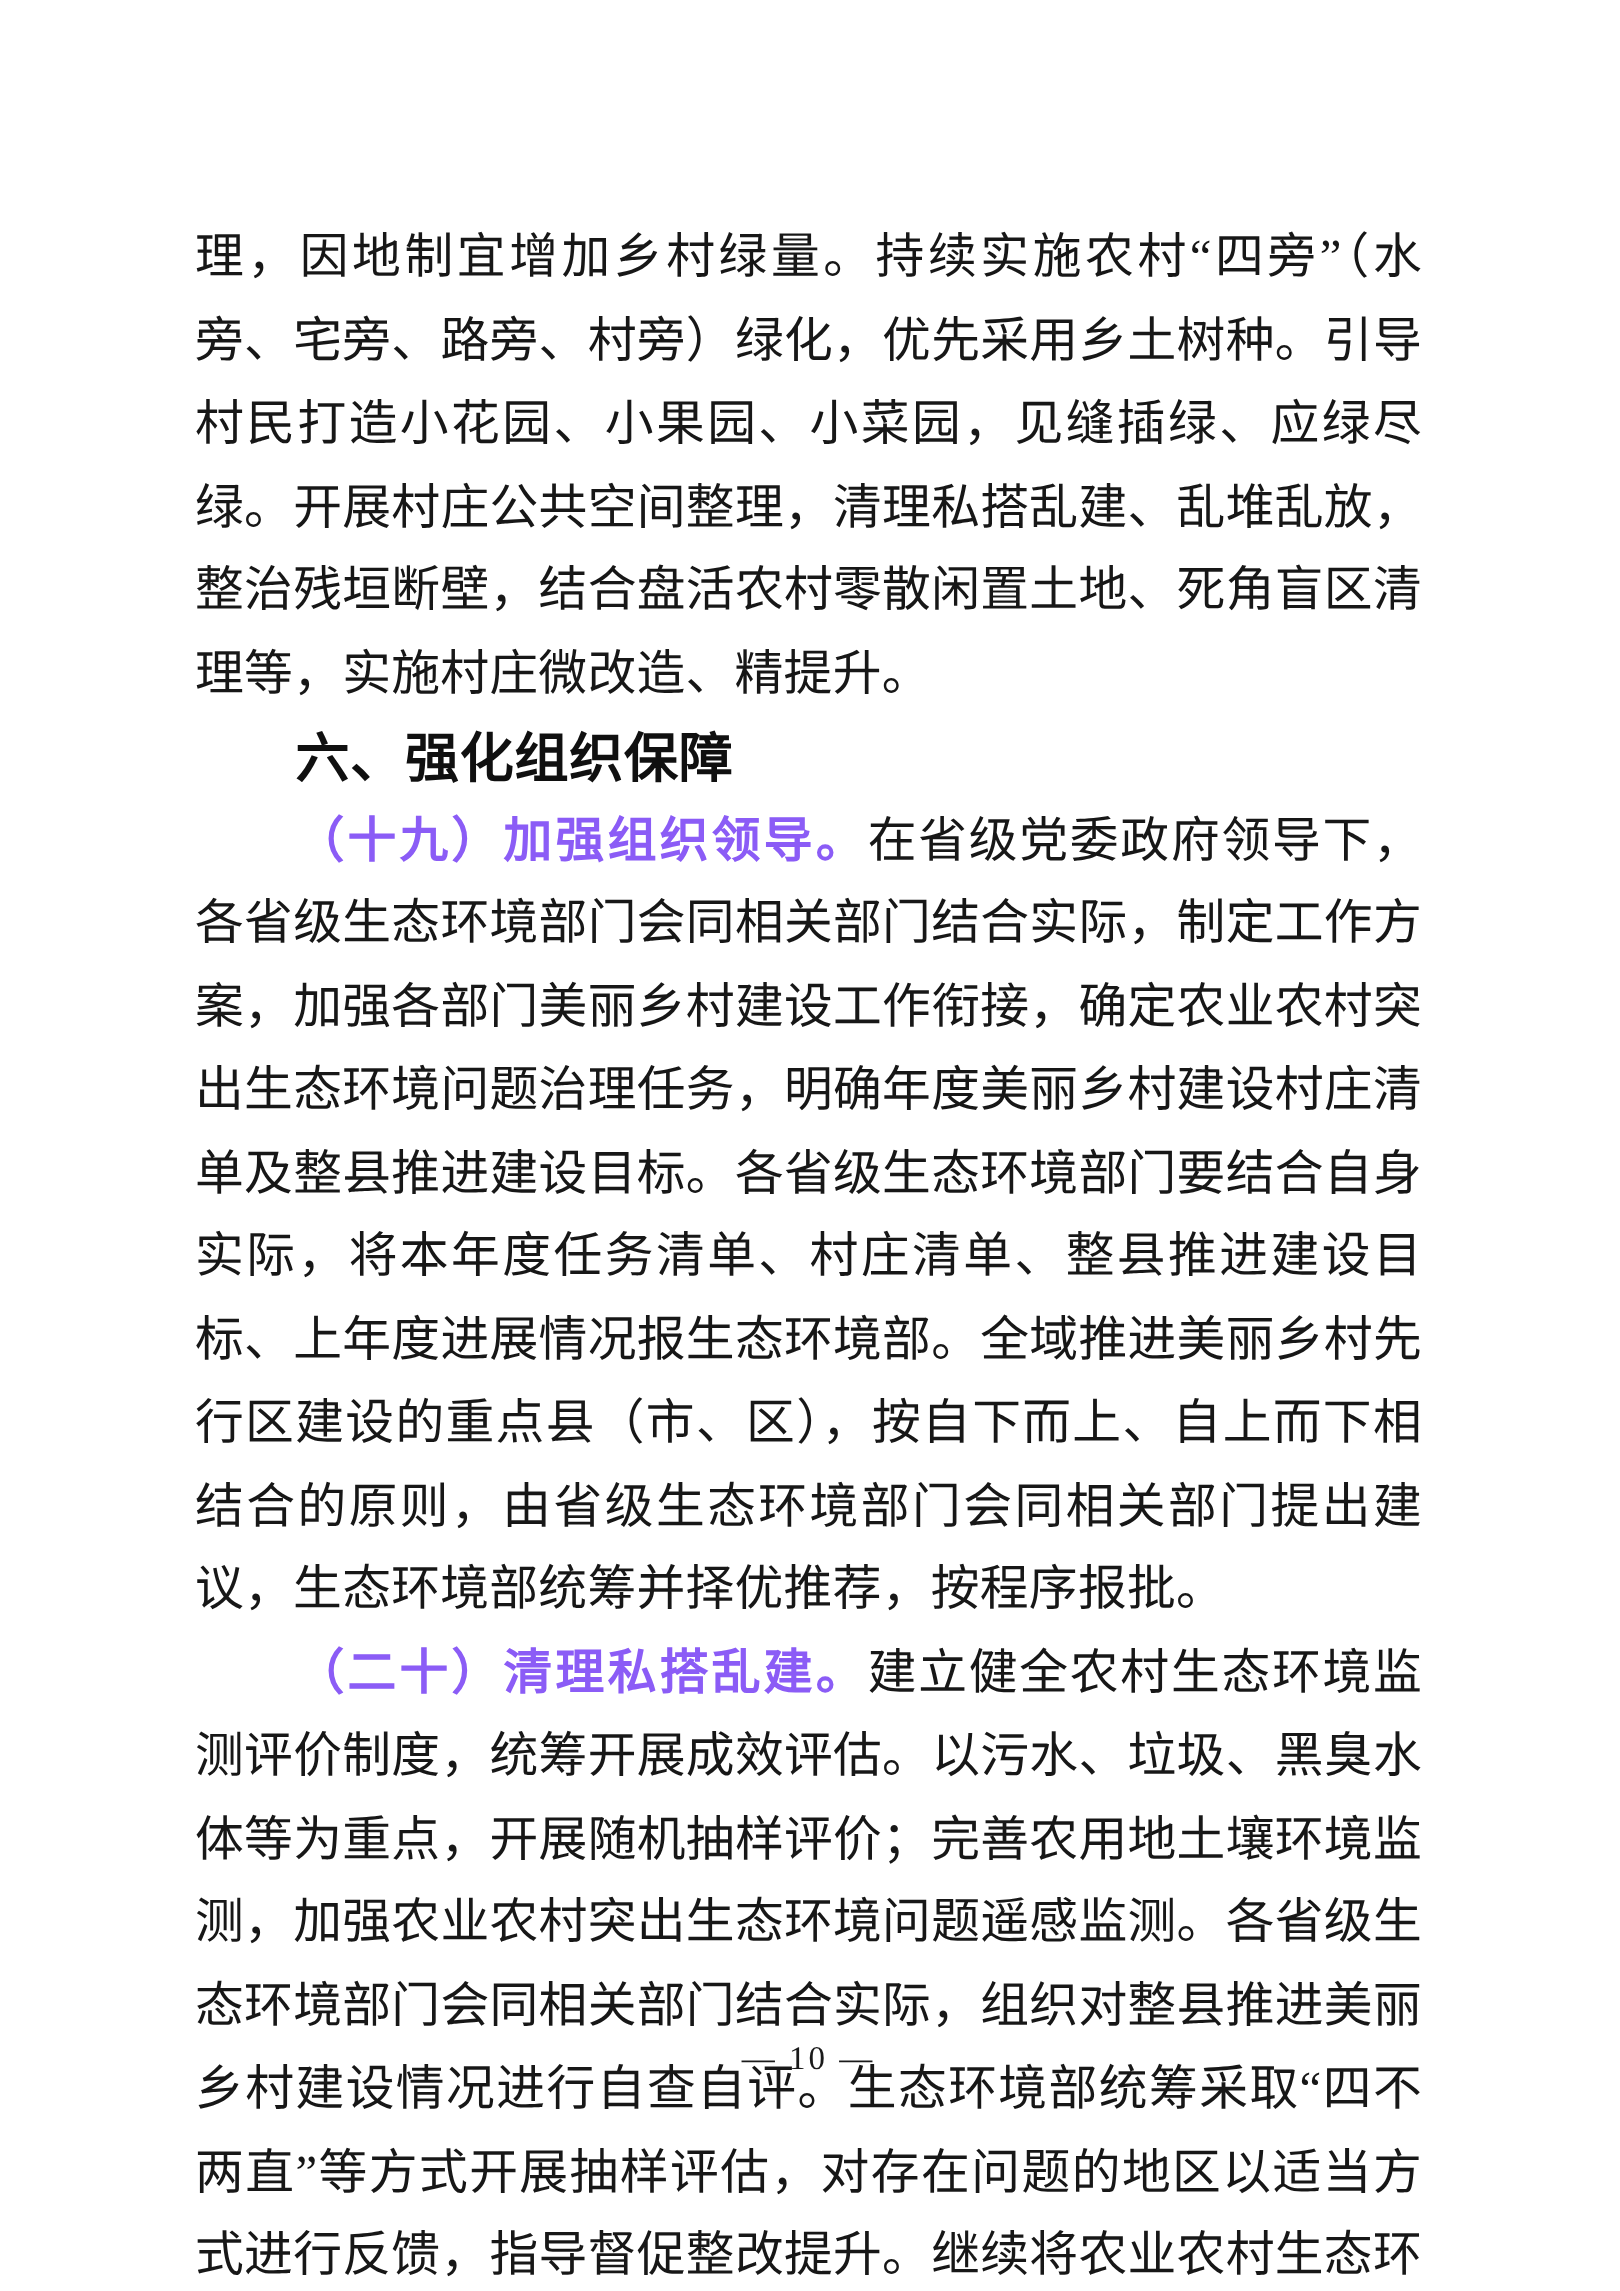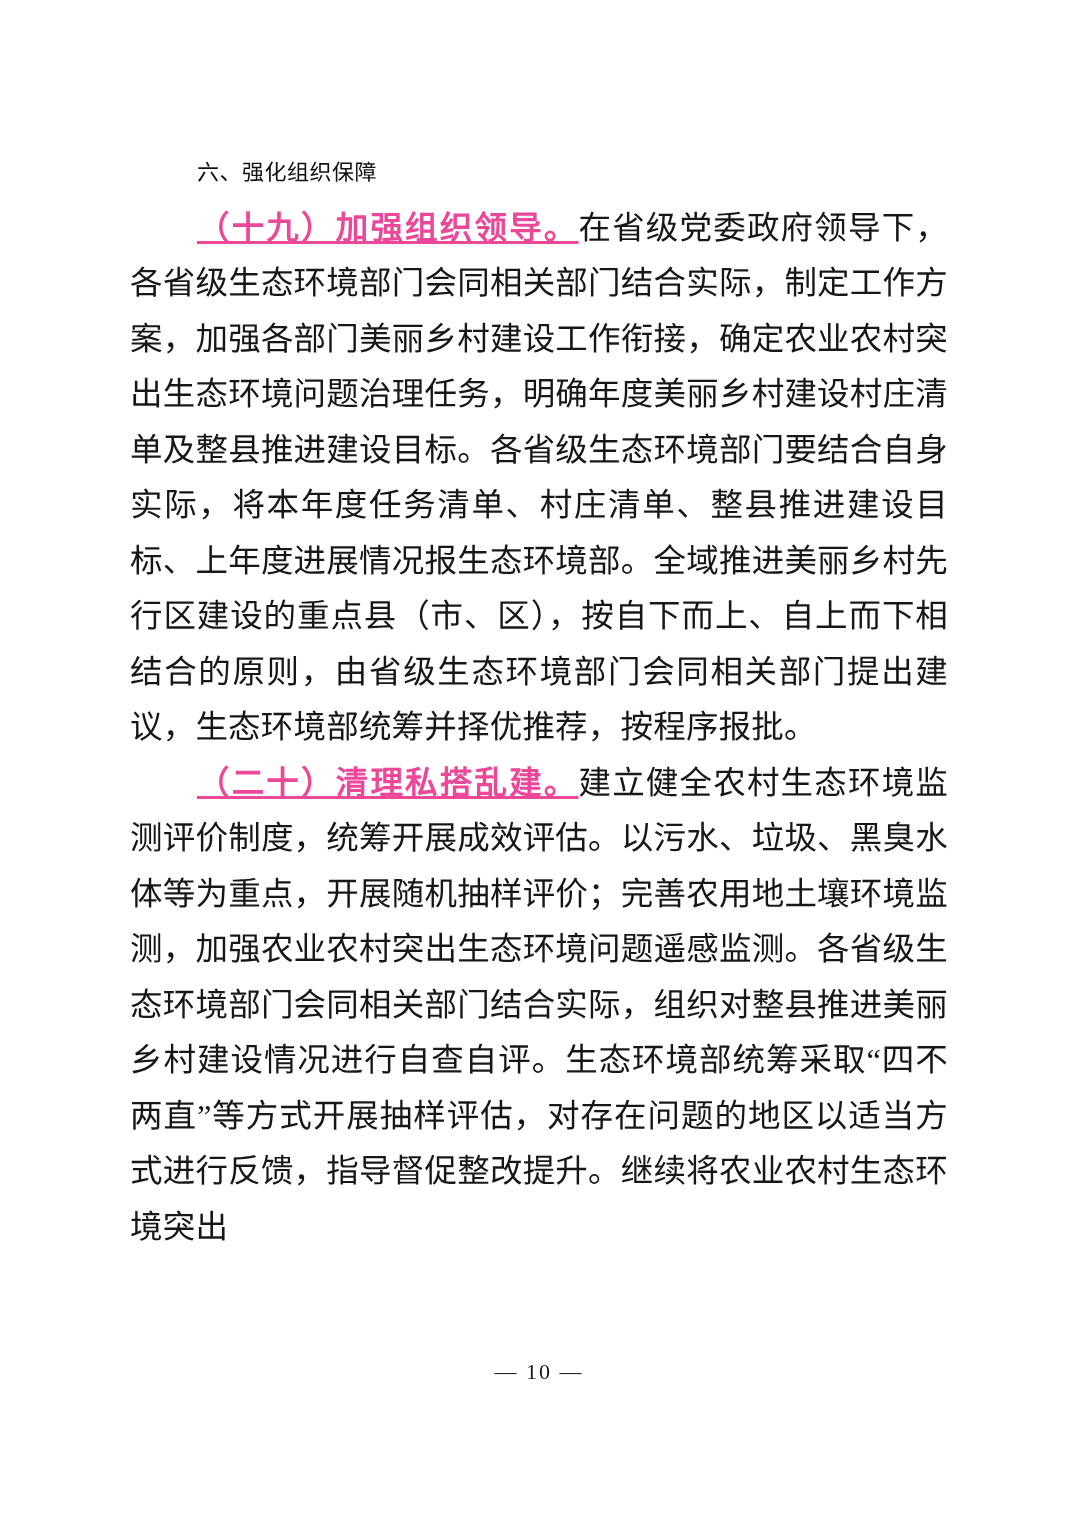--- a/index.html
+++ b/index.html
@@ -47,34 +47,33 @@
     word-break: break-all;
   }
   .para.indent {
     text-indent: 67px;
   }
 
   
   .section-heading {
     margin: 0;
     font-family: "Liberation Sans", "DejaVu Sans", sans-serif;
-    font-size: 22px;
+    font-size: 36px;
     line-height: 55.5px;
-    font-weight: 400;
+    font-weight: 700;
     text-indent: 67px;
     letter-spacing: 0.5px;
     color: #101010;
   }
 
   
   .lead {
     font-weight: 700;
     letter-spacing: 1.2px;
-    color: #ec4899;
-    text-decoration: underline;
+    color: #8b5cf6;
   }
 
   
   .page-number {
     position: absolute;
     left: 130px;
     top: 1352px;
     width: 818px;
     font-size: 22px;
     line-height: 40px;
@@ -84,20 +83,21 @@
     font-family: "Liberation Serif", "DejaVu Serif", serif;
   }
 </style>
 </head>
 <body>
 
 <div class="page">
 
   <div class="text-column">
 
+    <p class="para">理，因地制宜增加乡村绿量。持续实施农村“四旁”（水旁、宅旁、路旁、村旁）绿化，优先采用乡土树种。引导村民打造小花园、小果园、小菜园，见缝插绿、应绿尽绿。开展村庄公共空间整理，清理私搭乱建、乱堆乱放，整治残垣断壁，结合盘活农村零散闲置土地、死角盲区清理等，实施村庄微改造、精提升。</p>
 
     <h2 class="section-heading">六、强化组织保障</h2>
 
     <p class="para indent"><span class="lead">（十九）加强组织领导。</span><span>在省级党委政府领导下，各省级生态环境部门会同相关部门结合实际，制定工作方案，加强各部门美丽乡村建设工作衔接，确定农业农村突出生态环境问题治理任务，明确年度美丽乡村建设村庄清单及整县推进建设目标。各省级生态环境部门要结合自身实际，将本年度任务清单、村庄清单、整县推进建设目标、上年度进展情况报生态环境部。全域推进美丽乡村先行区建设的重点县（市、区），按自下而上、自上而下相结合的原则，由省级生态环境部门会同相关部门提出建议，生态环境部统筹并择优推荐，按程序报批。</span></p>
 
     <p class="para indent"><span class="lead">（二十）清理私搭乱建。</span><span>建立健全农村生态环境监测评价制度，统筹开展成效评估。以污水、垃圾、黑臭水体等为重点，开展随机抽样评价；完善农用地土壤环境监测，加强农业农村突出生态环境问题遥感监测。各省级生态环境部门会同相关部门结合实际，组织对整县推进美丽乡村建设情况进行自查自评。生态环境部统筹采取“四不两直”等方式开展抽样评估，对存在问题的地区以适当方式进行反馈，指导督促整改提升。继续将农业农村生态环境突出</span></p>
 
   </div>
 
   <div class="page-number">—  10  —</div>

